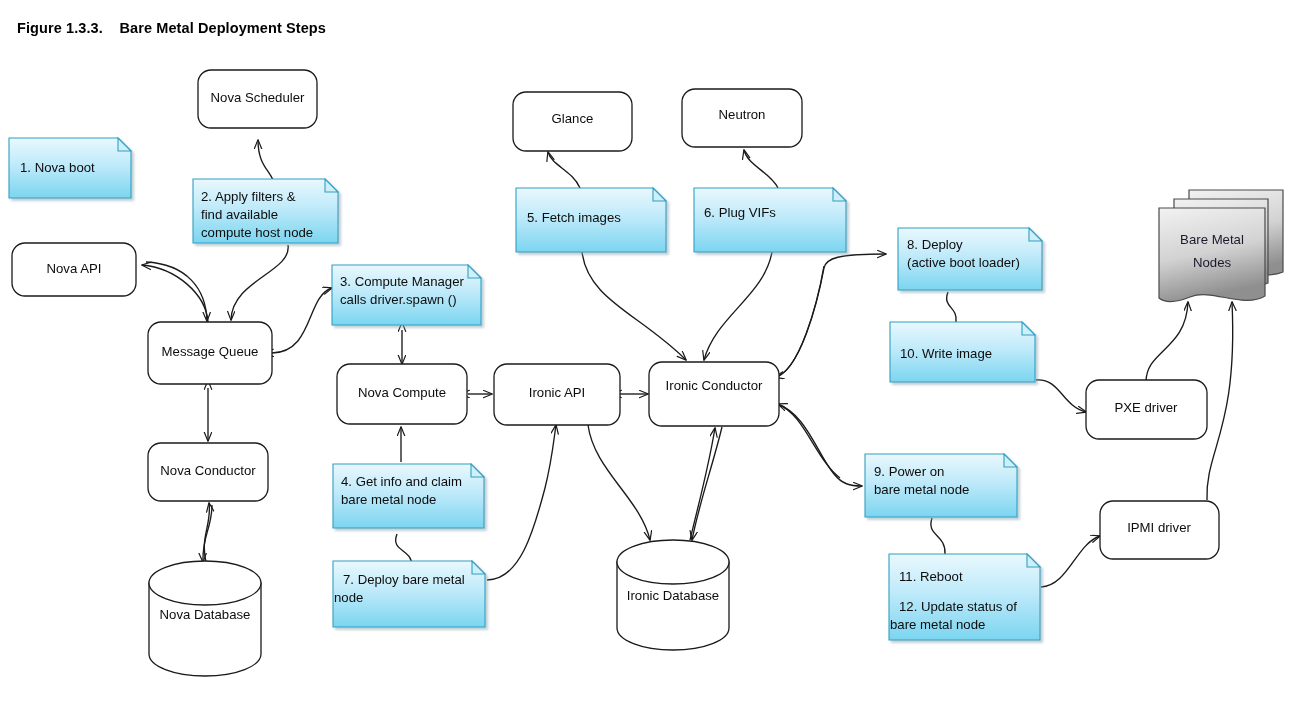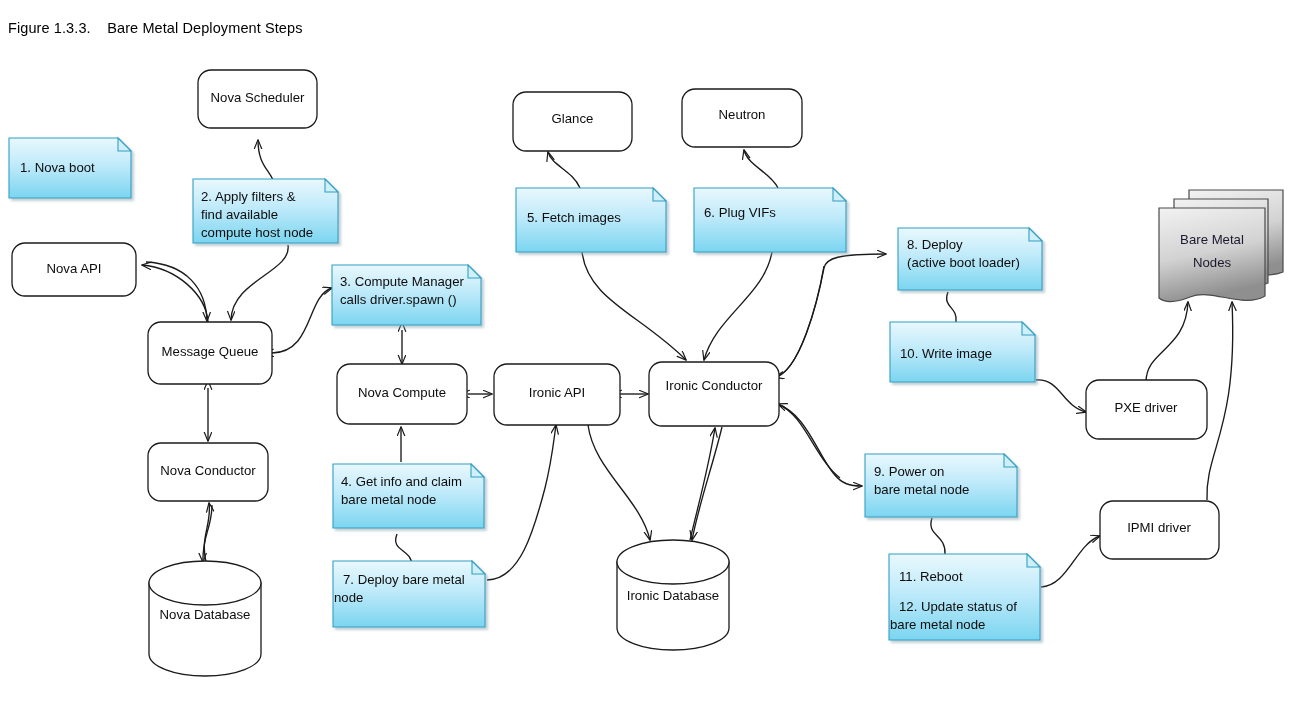--- a/index.html
+++ b/index.html
@@ -10,24 +10,24 @@
   }
   body {
     width: 1306px;
     height: 701px;
     font-family: "Liberation Sans", sans-serif;
     overflow: hidden;
     position: relative;
   }
   #figure-title {
     position: absolute;
-    left: 8px;
+    left: 17px;
     top: 20px;
     font-size: 14.5px;
-    font-weight: normal;
+    font-weight: bold;
     color: #000000;
     letter-spacing: 0.1px;
     white-space: pre;
   }
   #diagram-canvas {
     position: absolute;
     left: 0;
     top: 0;
     width: 1306px;
     height: 701px;

